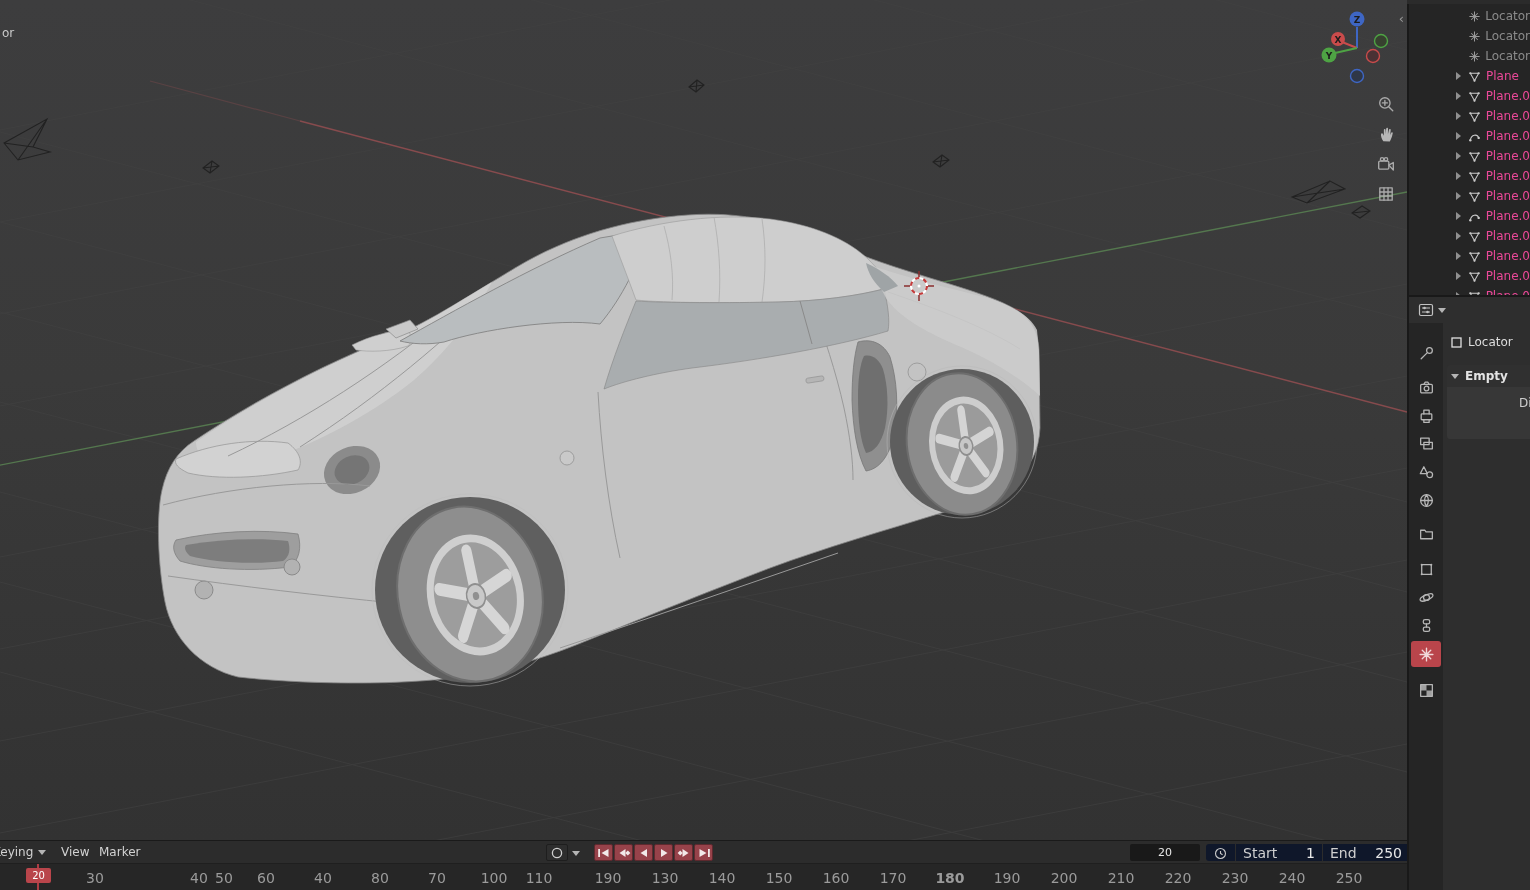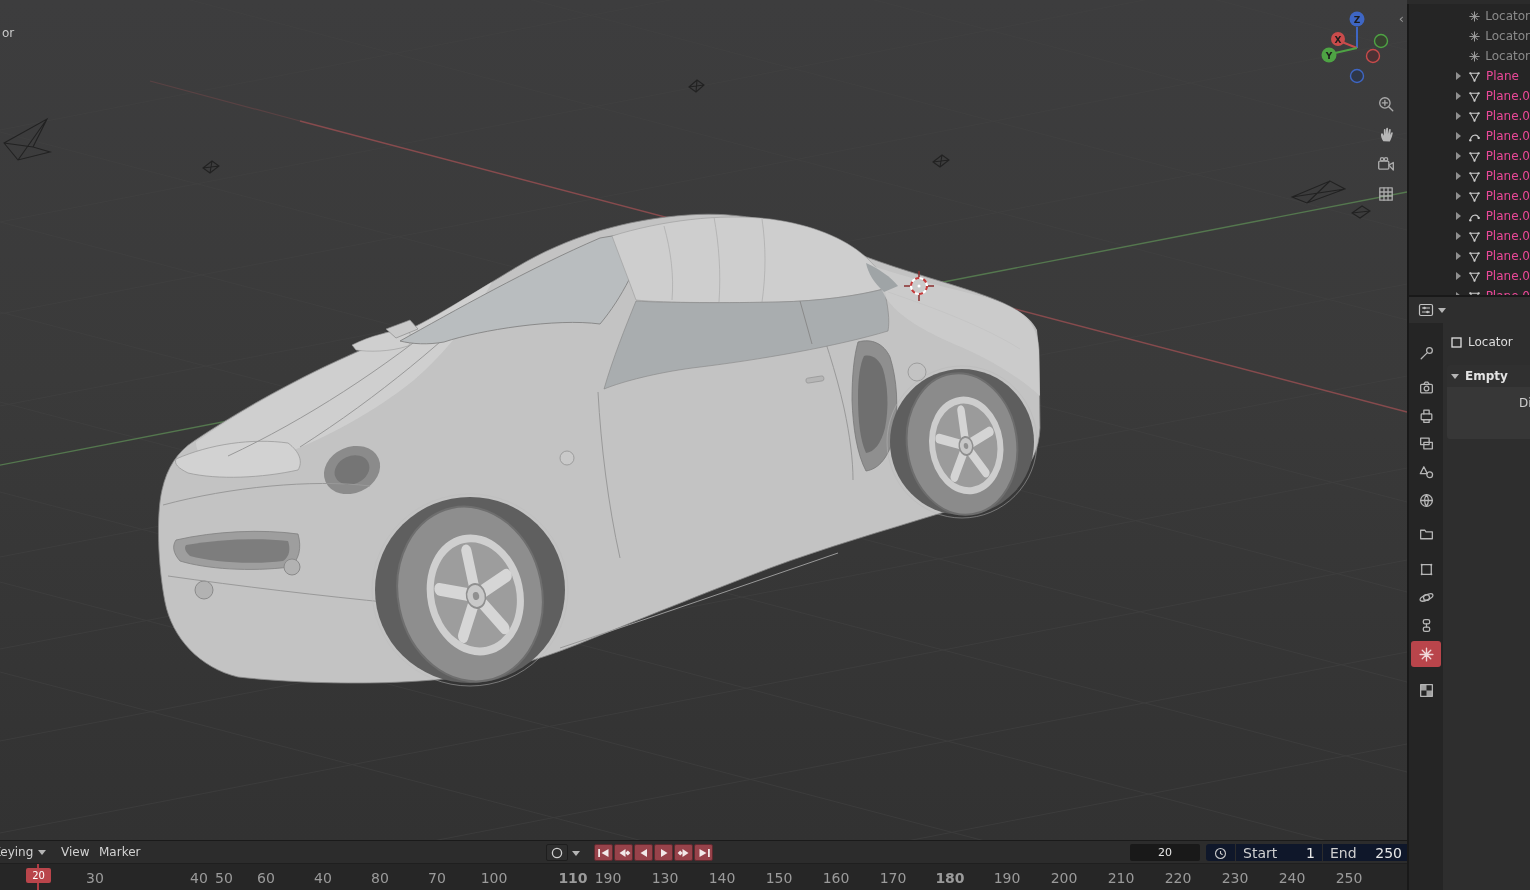--- a/index.html
+++ b/index.html
@@ -637,21 +637,21 @@
       <div id="playhead"></div>
       <div id="frame-badge">20</div>
     <span class="tick" style="left: 95px;">30</span>
         <span class="tick" style="left: 152px; margin-left: 47px;">40</span>
         <span class="tick" style="left: 209px; margin-left: 15px;">50</span>
         <span class="tick" style="left: 266px;">60</span>
         <span class="tick" style="left: 323px;">40</span>
         <span class="tick" style="left: 380px; text-align: center;">80</span>
         <span class="tick" style="left: 437px;">70</span>
         <span class="tick" style="left: 494px;">100</span>
-        <span class="tick" style="left: 573px; font-weight: bold;">110</span>
+        <span class="tick" style="left: 539px;">110</span>
         <span class="tick" style="left: 608px;">190</span>
         <span class="tick" style="left: 665px;">130</span>
         <span class="tick" style="left: 722px;">140</span>
         <span class="tick" style="left: 779px;">150</span>
         <span class="tick" style="left: 836px;">160</span>
         <span class="tick" style="left: 893px;">170</span>
         <span class="tick" style="left: 950px; font-weight: bold;">180</span>
         <span class="tick" style="left: 1007px;">190</span>
         <span class="tick" style="left: 1064px;">200</span>
         <span class="tick" style="left: 1121px;">210</span>

